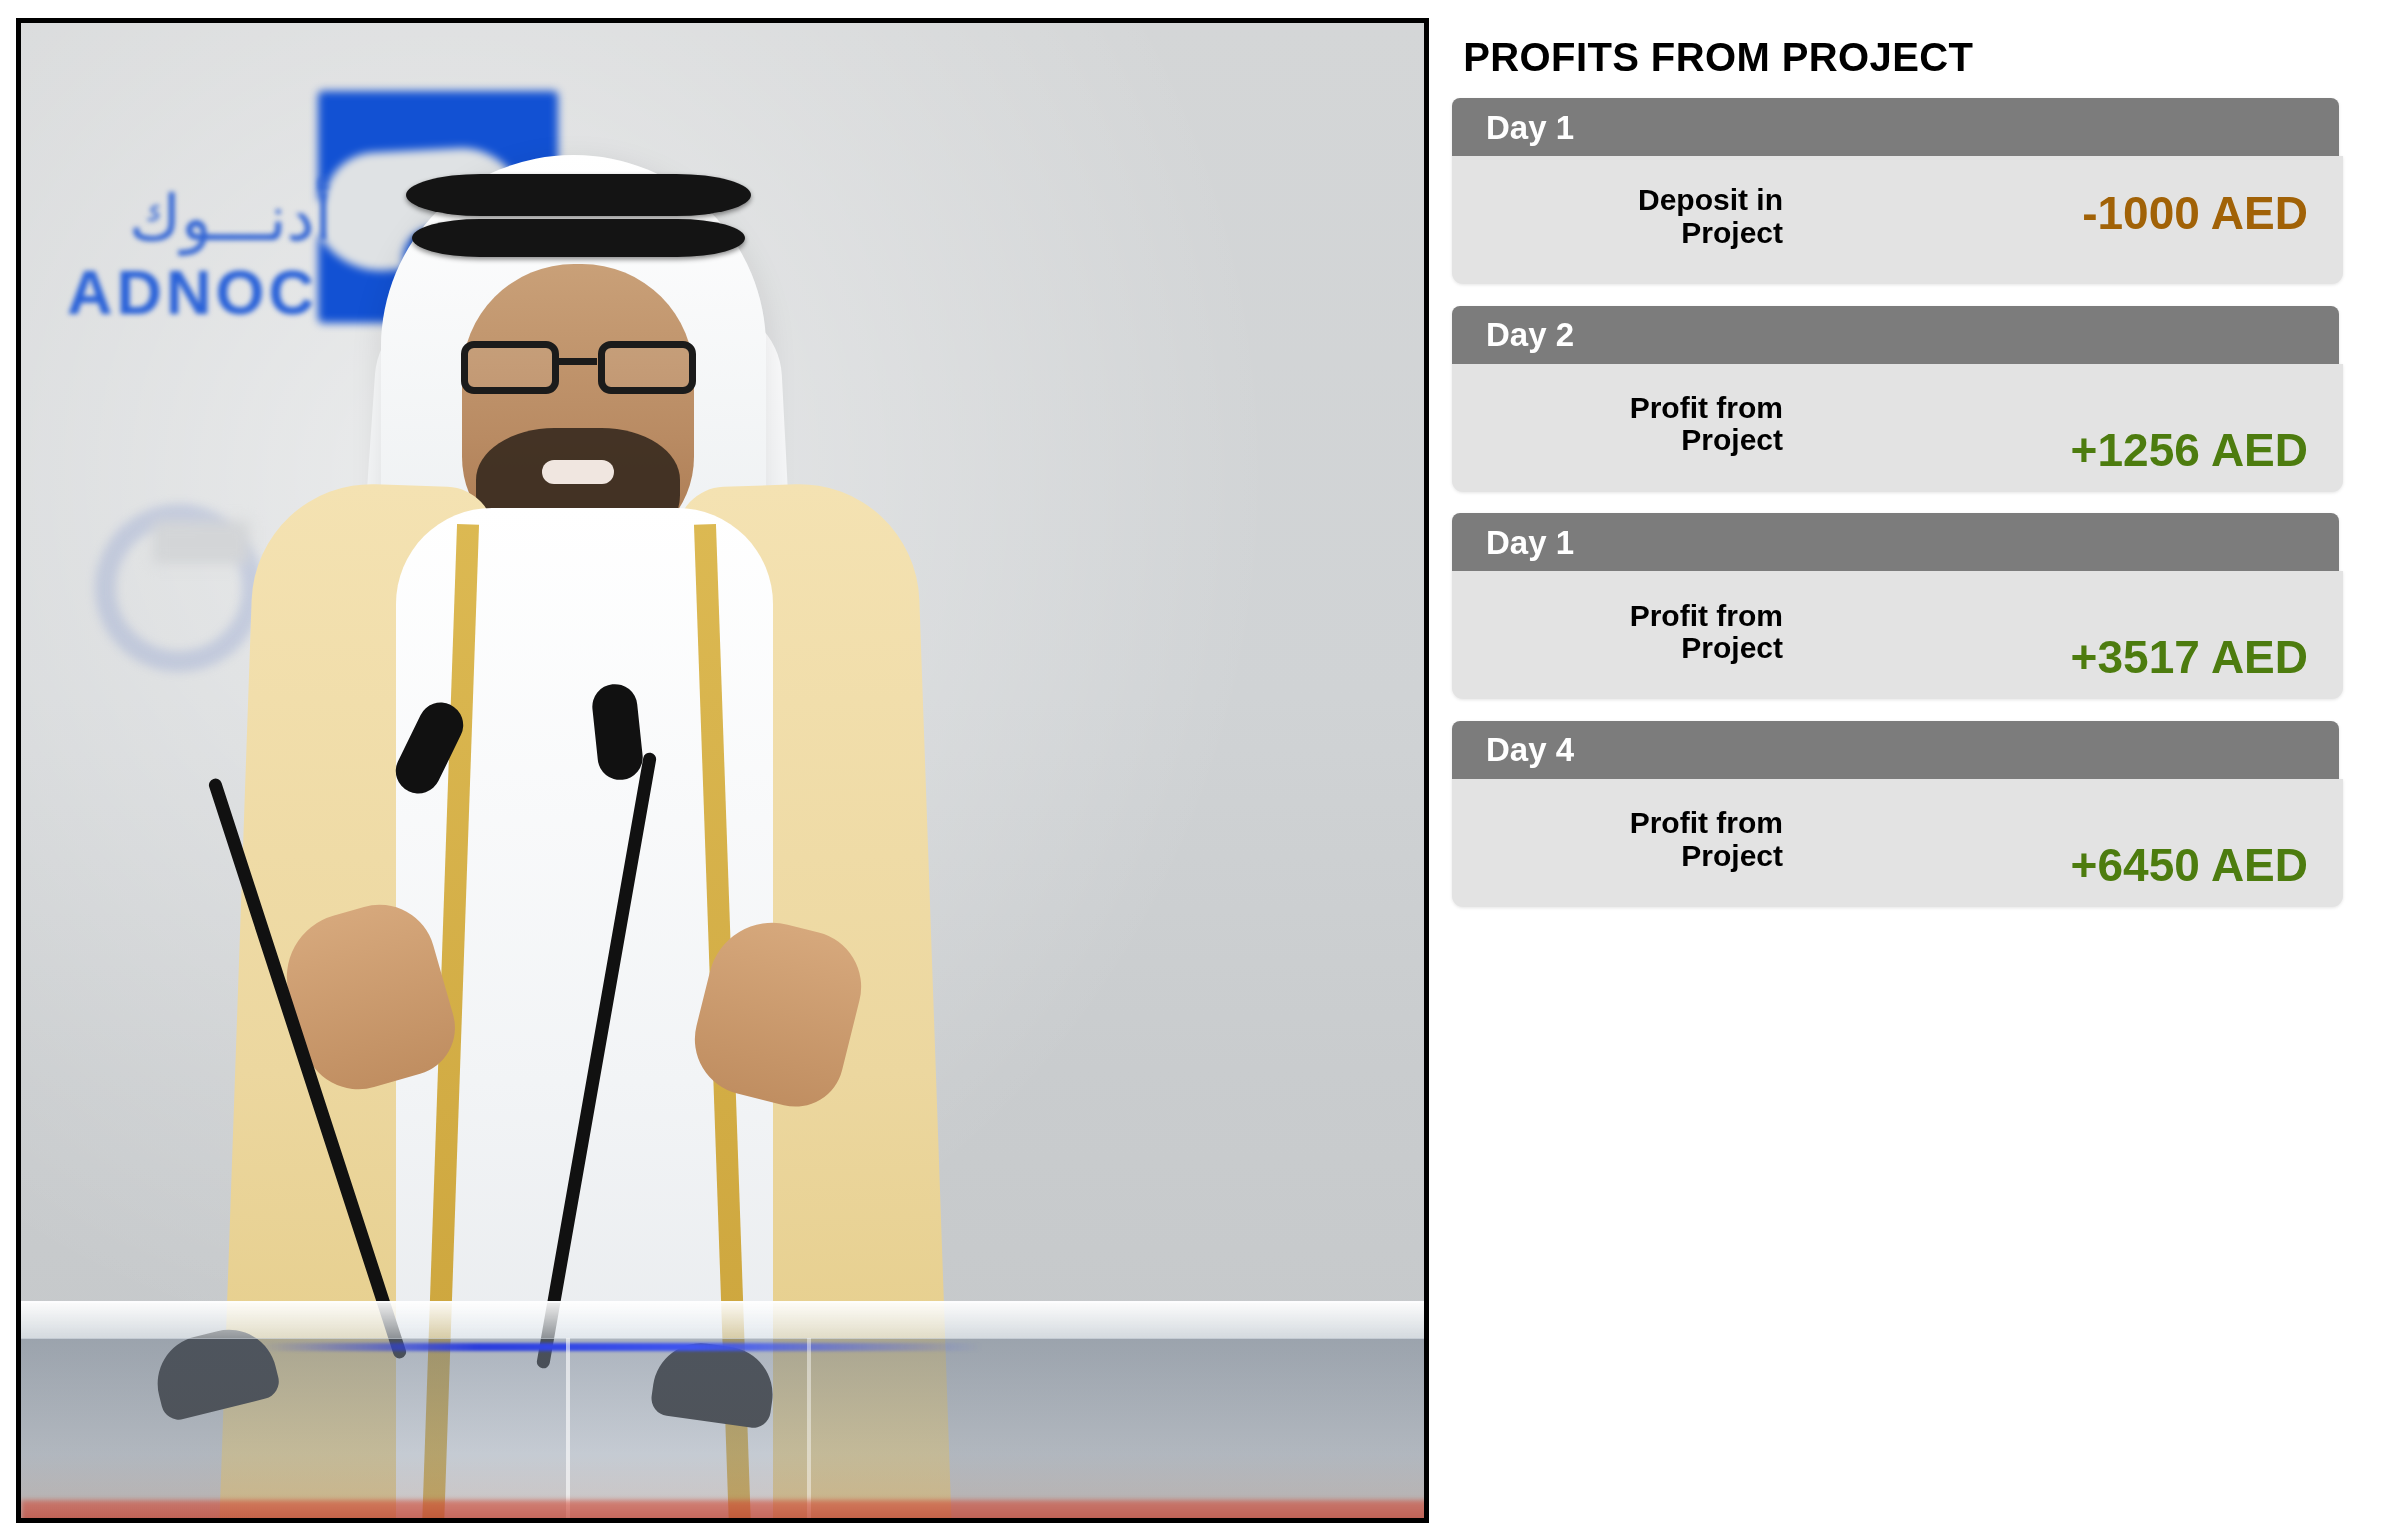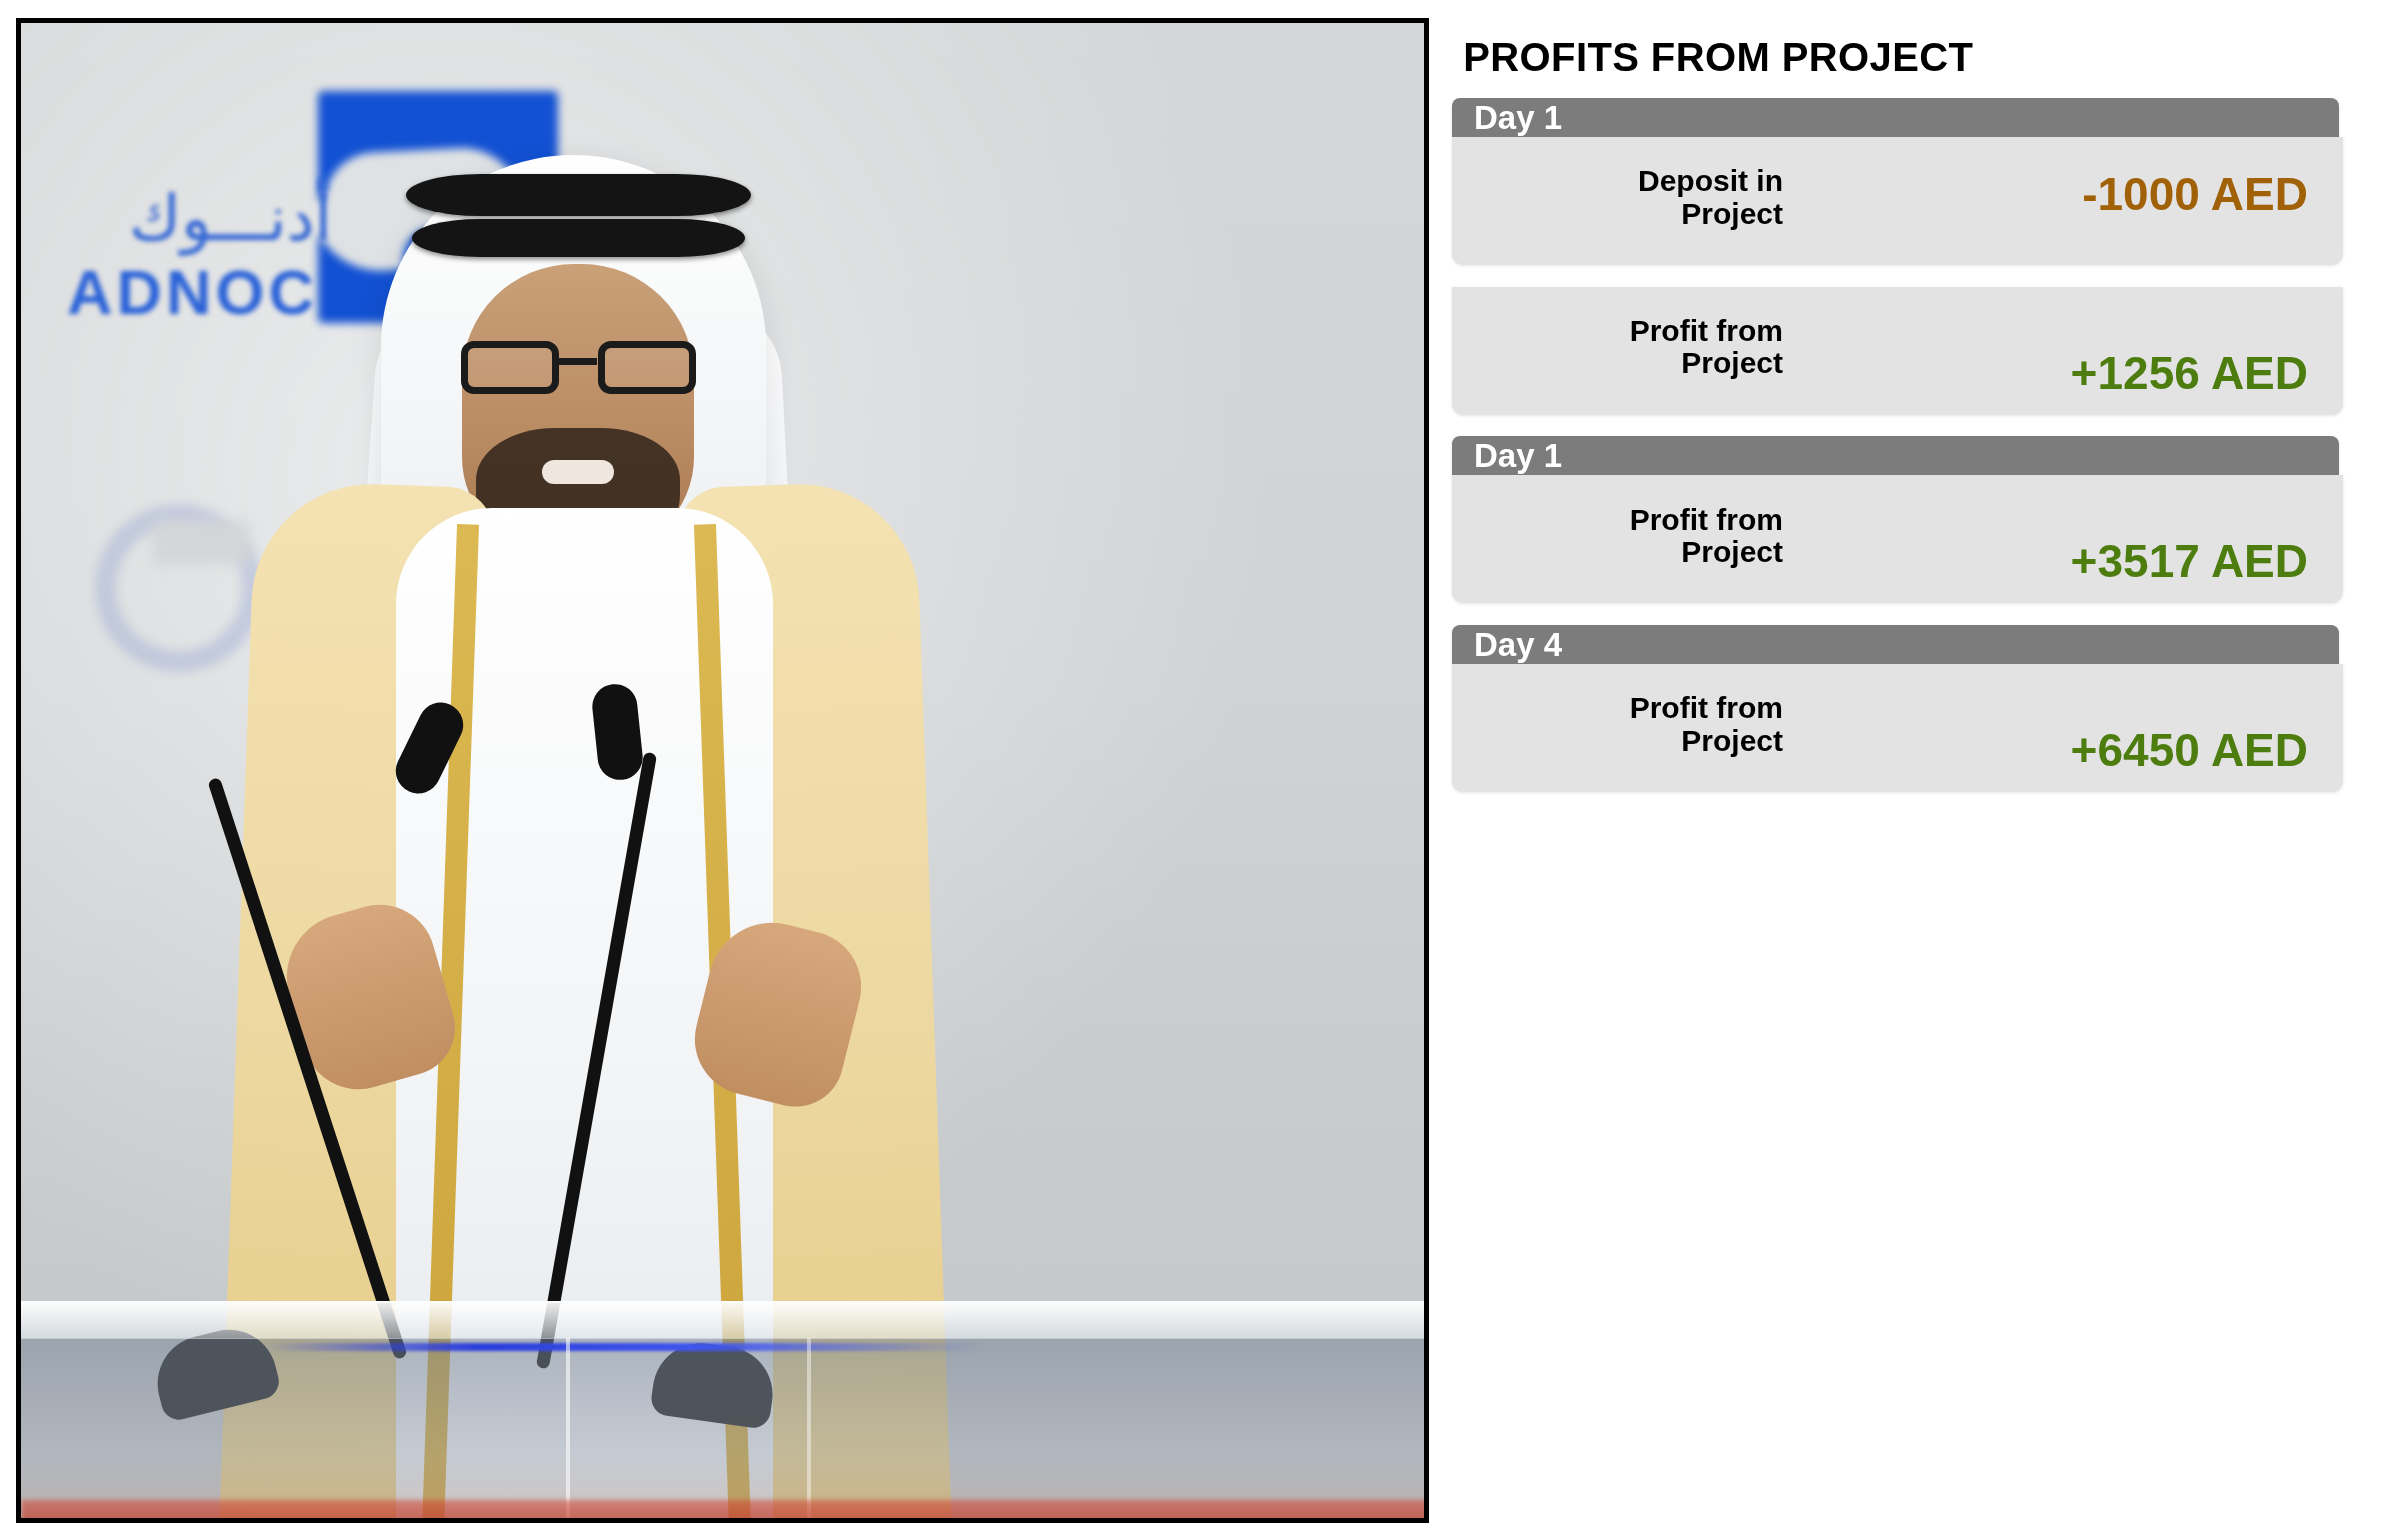--- a/index.html
+++ b/index.html
@@ -354,26 +354,26 @@
 
   .day-card {
     position: relative;
     width: 891px;
     margin-bottom: 21.6px;
     filter: drop-shadow(0 1.6px 1.6px rgba(0,0,0,.10));
   }
 
   .day-head {
     width: 887px;
-    height: 39px;
+    height: 58px;
     background: #7c7c7c;
     border-radius: 8px 8px 0 0;
     display: flex;
     align-items: center;
-    padding-left: 22px;
+    padding-left: 34px;
   }
   .day-head-label {
     color: #ffffff;
     font-size: 33px;
     font-weight: 700;
     line-height: 1;
   }
 
   .day-body {
     width: 891px;
@@ -509,20 +509,23 @@
           <span class="day-head-label">Day 1</span>
         </div>
         <div class="day-body">
           <div class="day-desc">Deposit in
 Project</div>
           <div class="day-amount neg">-1000 AED</div>
         </div>
       </div>
 
       <div class="day-card">
+        <div class="day-head">
+          <span class="day-head-label">Day 2</span>
+        </div>
         <div class="day-body">
           <div class="day-desc">Profit from
 Project</div>
           <div class="day-amount pos">+1256 AED</div>
         </div>
       </div>
 
       <div class="day-card">
         <div class="day-head">
           <span class="day-head-label">Day 1</span>

